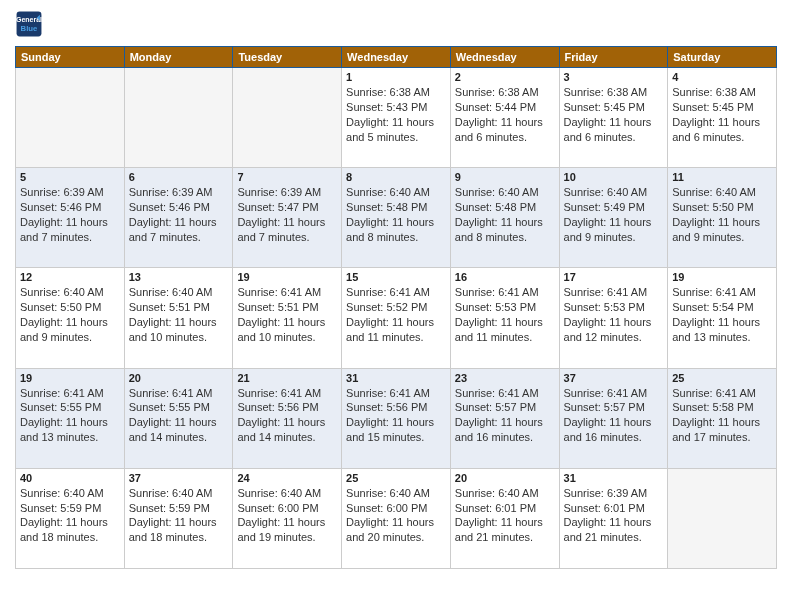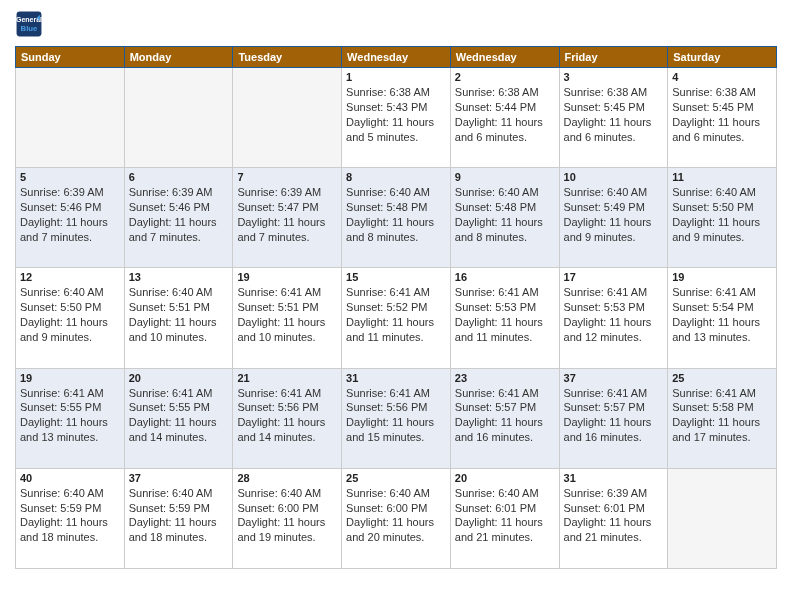--- a/index.html
+++ b/index.html
@@ -288,21 +288,21 @@
 Sunset: 5:59 PM
 Daylight: 11 hours and 18 minutes.</div>
           </td>
           <td>
             <span class="day-num">37</span>
             <div class="cell-text" style="white-space: pre-line;">Sunrise: 6:40 AM
 Sunset: 5:59 PM
 Daylight: 11 hours and 18 minutes.</div>
           </td>
           <td>
-            <span class="day-num">28</span>
+            <span class="day-num">24</span>
             <div class="cell-text" style="white-space: pre-line;">Sunrise: 6:40 AM
 Sunset: 6:00 PM
 Daylight: 11 hours and 19 minutes.</div>
           </td>
           <td>
             <span class="day-num">25</span>
             <div class="cell-text" style="white-space: pre-line;">Sunrise: 6:40 AM
 Sunset: 6:00 PM
 Daylight: 11 hours and 20 minutes.</div>
           </td>

